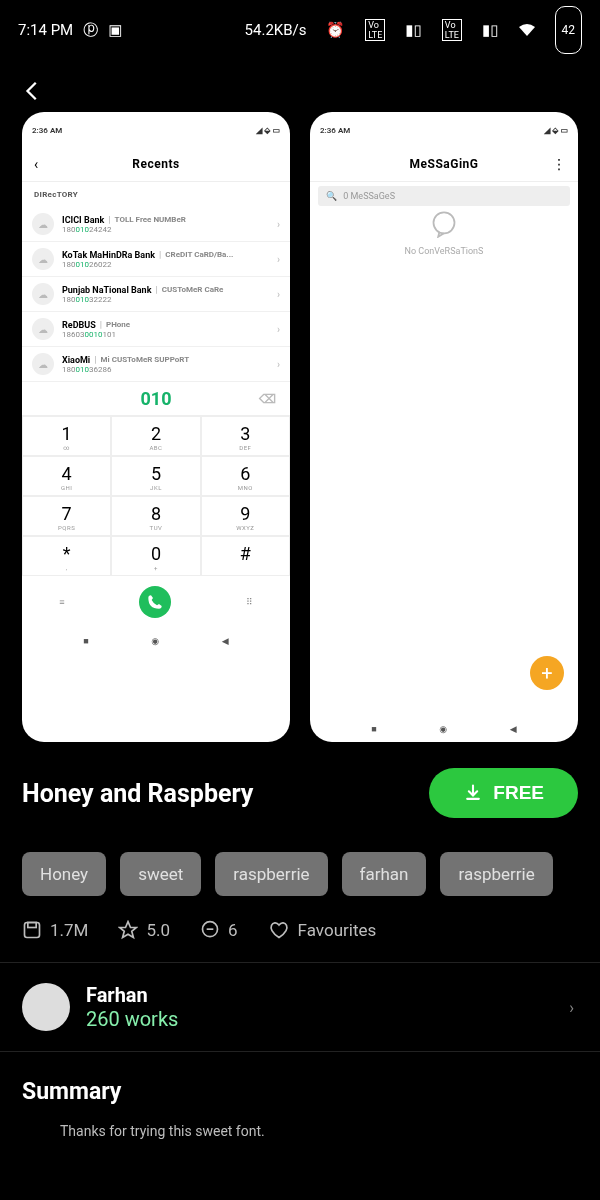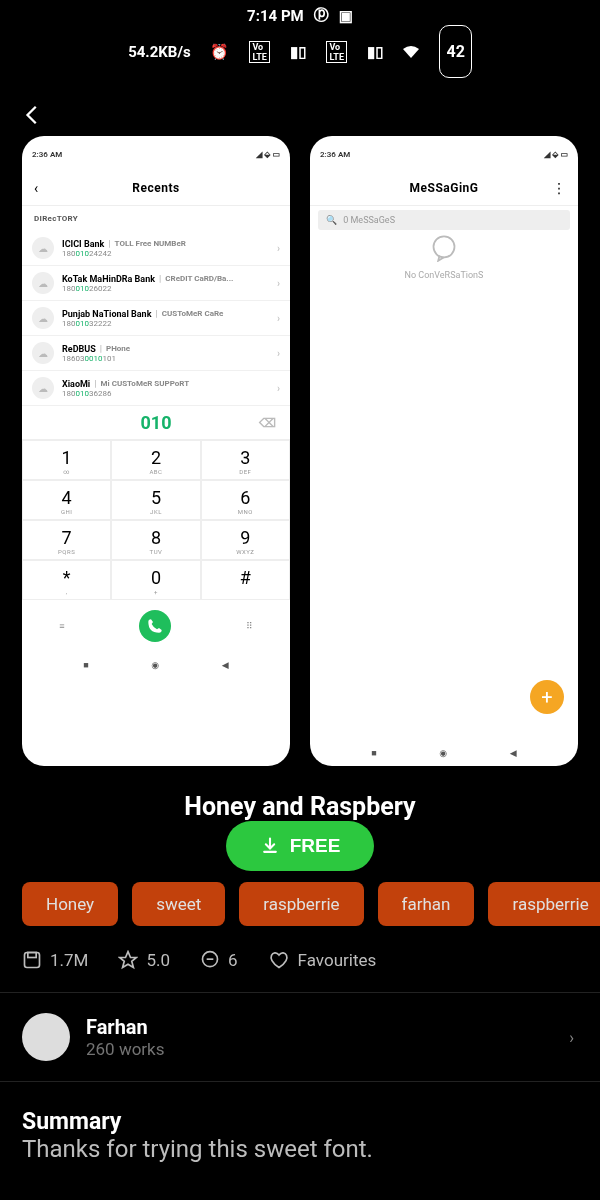--- a/index.html
+++ b/index.html
@@ -7,25 +7,25 @@
     width: 600px;
     height: 1200px;
     background: #000;
     color: #fff;
     font-family: -apple-system, Roboto, sans-serif;
     overflow: hidden;
     position: relative;
   }
   .status-bar {
     display: flex; justify-content: space-between; align-items: center;
-    padding: 6px 18px; font-size: 15px; font-weight: 700; flex-direction: column;
+    padding: 6px 18px; font-size: 15px; font-weight: 400;
   }
   .status-left, .status-right { display: flex; align-items: center; gap: 10px; }
   .status-right { gap: 20px; }
-  .battery-pill { border:1.5px solid #fff; border-radius:10px; padding:16px 6px; font-size:16px; }
+  .battery-pill { border:1.5px solid #fff; border-radius:10px; padding:16px 6px; font-size:12px; }
   .back-arrow { padding: 20px 22px 10px; }
   .previews {
     display: flex; gap: 20px; padding: 0 22px; height: 630px;
   }
   .preview-panel {
     flex: 1; background: #fff; color: #000; border-radius: 22px;
     overflow: hidden; display: flex; flex-direction: column; font-size: 9px;
   }
   .p-status { display:flex; justify-content:space-between; padding:14px 10px; color:#333; font-size:8px; font-weight:600;}
   .p-header { display:flex; align-items:center; justify-content:center; position:relative; padding:8px 10px 10px; border-bottom:1px solid #eee;}
@@ -48,35 +48,35 @@
   .p-key-l{font-size:6px;color:#999;letter-spacing:.5px;}
   .p-bottom-row{display:flex;align-items:center;justify-content:space-around;padding:10px 0;}
   .p-call{width:32px;height:32px;border-radius:50%;background:#1fbe5c;display:flex;align-items:center;justify-content:center;color:#fff;}
   .p-nav{display:flex;justify-content:space-around;padding:8px 30px;color:#555;}
   .p-search{ margin:4px 8px; background:#eee; border-radius:3px; padding:5px 8px; display:flex;align-items:center;gap:6px;color:#999;font-size:9px;}
   .p-empty{flex:1;display:flex;flex-direction:column;align-items:center;justify-content:flex-start;color:#aaa;gap:8px;}
   .p-fab{ width:34px;height:34px;border-radius:50%;background:#f5a623;position:absolute;right:14px;bottom:52px;display:flex;align-items:center;justify-content:center;color:#fff;font-size:20px;}
   .preview-panel.msg{position:relative;}
   .hl{color:#16b36a;}
 
-  .title-row{ display:flex; align-items:center; justify-content:space-between; padding:26px 22px 11px;flex-direction:column;}
+  .title-row{ display:flex; align-items:center; justify-content:space-between; padding:26px 22px 34px;}
   .title-text{ font-size:25px; font-weight:700;}
   .free-btn{ background:#2cc83f; color:#fff; border:none; border-radius:32px; padding:14px 34px; font-size:19px; font-weight:700; display:flex; align-items:center; gap:10px;}
   .tags{ display:flex; gap:14px; padding:0 22px 20px; overflow:hidden;}
-  .tag{ background:#c2410c; color:#e0e0e0; border-radius:8px; padding:12px 24px; font-size:17px; white-space:nowrap;}
+  .tag{ background:#737373; color:#e0e0e0; border-radius:8px; padding:12px 18px; font-size:17px; white-space:nowrap;}
   .stats{ display:flex; align-items:center; gap:30px; padding:4px 22px 22px; color:#bdbdbd; font-size:17px; border-bottom:1px solid #222;}
   .stat{display:flex;align-items:center;gap:8px;}
   .author{ display:flex; align-items:center; gap:16px; padding:20px 22px; position:relative; border-bottom:1px solid #222;}
   .author-av{width:48px;height:48px;border-radius:50%;background:#ddd;}
   .author-name{font-size:20px;font-weight:700;}
-  .author-sub{font-size:17px;color:#737373;}
+  .author-sub{font-size:20px;color:#86efac;}
   .author-chev{position:absolute;right:26px;color:#888;}
   .summary{ padding:26px 22px 0;}
-  .summary h2{font-size:23px;font-weight:700;}
-  .summary p{font-size:24px;color:#bdbdbd;}
+  .summary h2{font-size:23px;font-weight:700;margin-bottom:18px;}
+  .summary p{font-size:14px;color:#bdbdbd;margin-left:38px;}
   svg{display:block;}
 </style>
 </head>
 <body>
 
 <div class="status-bar">
   <div class="status-left">
     <span>7:14 PM</span>
     <span>ⓟ</span>
     <span>▣</span>

